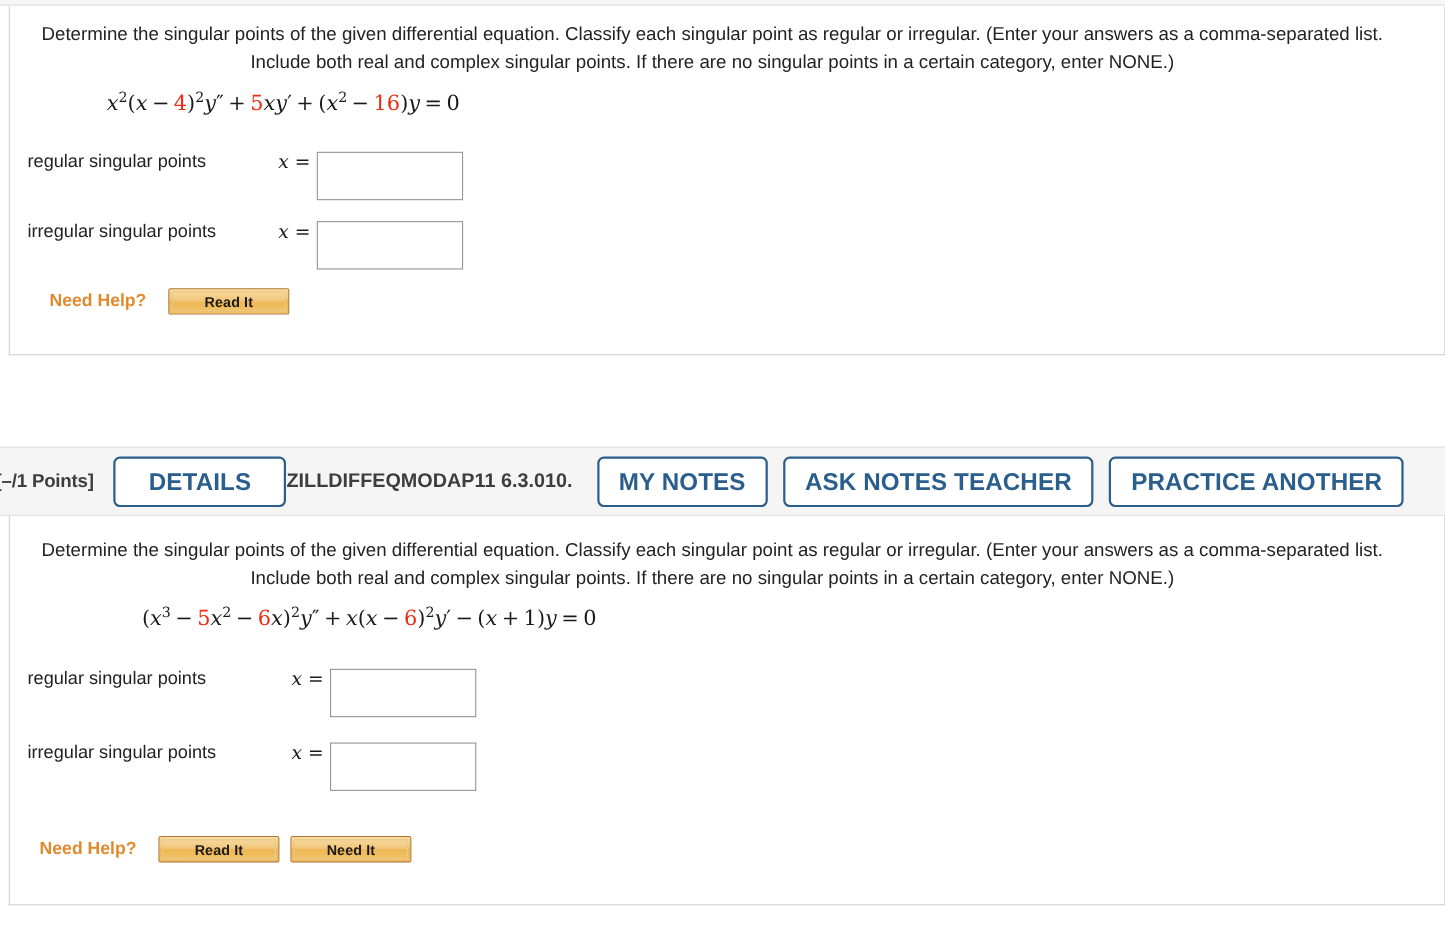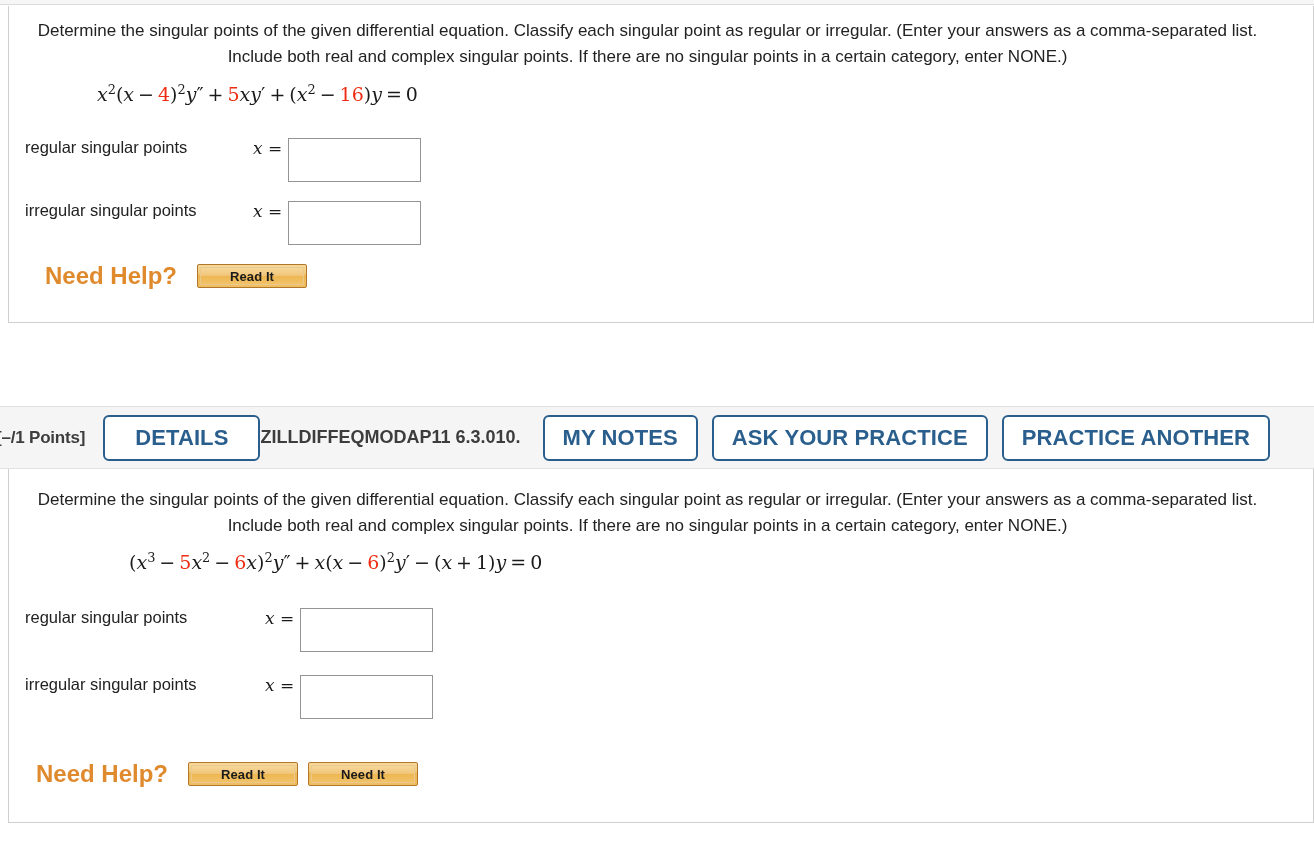--- a/index.html
+++ b/index.html
@@ -172,21 +172,21 @@
 
   
   .needhelp-row {
     position: absolute;
     display: flex;
     align-items: center;
   }
   #nh-1 { left: 36px; top: 256px; }
   #nh-2 { left: 36px; top: 760px; }
   .nh-label {
-    font-size: 24px;
+    font-size: 16px;
     font-weight: bold;
     color: #e08a2e;
     margin-right: 20px;
     white-space: nowrap;
   }
   .helpbtn {
     box-sizing: border-box;
     width: 110px;
     height: 24px;
     border: 1px solid #b0762a;
@@ -249,21 +249,21 @@
       <span class="inner">Read It</span>
     </button>
   </div>
 </div>
 
 <div class="qheader">
   <span class="points">[–/1 Points]</span>
   <button class="hbtn" id="btn-details">DETAILS</button>
   <span class="qcode">ZILLDIFFEQMODAP11 6.3.010.</span>
   <button class="hbtn" id="btn-mynotes">MY NOTES</button>
-  <button class="hbtn" id="btn-ask">ASK YOUR PRACTICE</button>
+  <button class="hbtn" id="btn-ask">ASK NOTES TEACHER</button>
   <button class="hbtn" id="btn-practice">PRACTICE ANOTHER</button>
 </div>
 
 <div class="card" id="card-2">
 
   <div class="qtext" id="qtext-2">Determine the singular points of the given differential equation. Classify each singular point as regular or irregular. (Enter your answers as a comma-separated list. Include both real and complex singular points. If there are no singular points in a certain category, enter NONE.)</div>
 
   <div class="equation eq" id="eq-2">
     (<i>x</i><sup>3</sup><span class="op">−</span><span class="red">5</span><i>x</i><sup>2</sup><span class="op">−</span><span class="red">6</span><i>x</i>)<sup>2</sup><i>y</i>″<span class="op">+</span><i>x</i>(<i>x</i><span class="op">−</span><span class="red">6</span>)<sup>2</sup><i>y</i>′<span class="op">−</span>(<i>x</i><span class="op">+</span>1)<i>y</i><span class="op">=</span>0
   </div>

